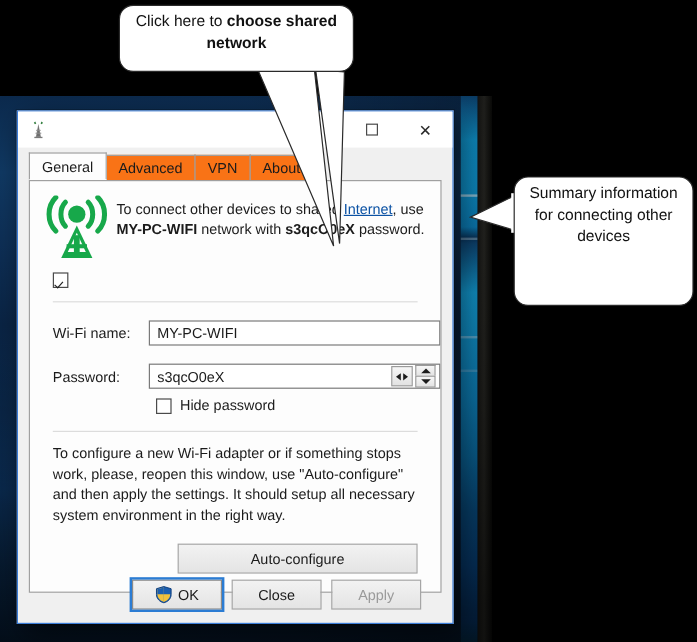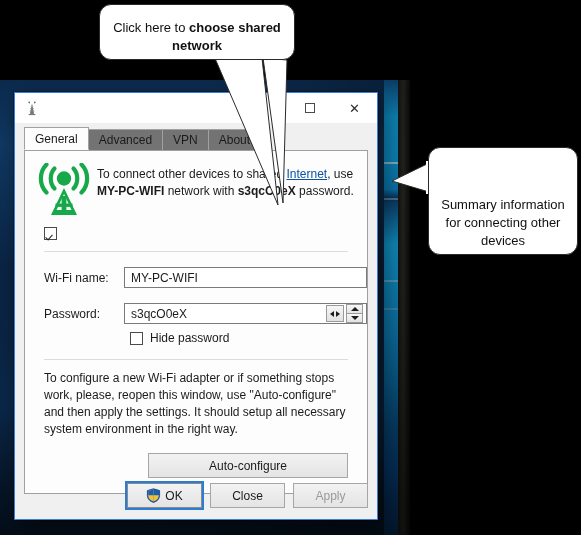--- a/index.html
+++ b/index.html
@@ -137,21 +137,21 @@
     align-items: flex-end;
     position: relative;
     z-index: 3;
   }
   .tab {
     height: 21px;
     padding: 0 10px;
     display: flex; align-items: center;
     font-size: 12px;
     color: #1b1b1b;
-    background: #737373;
+    background: #f97316;
     border: 1px solid #a0a0a0;
     border-bottom: none;
     margin-right: -1px;
     box-sizing: border-box;
     white-space: nowrap;
   }
   .tab.active {
     background: #fdfdfd;
     height: 23px;
     position: relative;
@@ -337,21 +337,21 @@
 
   
   .footer {
     position: absolute;
     left: 0; bottom: 0;
     width: 100%;
     height: 47px;
     display: flex;
     align-items: center;
     justify-content: flex-end;
-    padding-right: 9px;
+    padding-right: 26px;
     box-sizing: border-box;
     gap: 8px;
   }
   .btn-ok {
     width: 75px; height: 25px;
     border: 1px solid #8a8a8a;
     outline: 2px solid #2b7cd3;
     outline-offset: 0px;
     gap: 4px;
   }
@@ -367,21 +367,21 @@
     position: absolute;
     background: #fff;
     border: 1px solid #2a2a2a;
     border-radius: 12px;
     box-sizing: border-box;
     font-size: 13px;
     color: #111;
     line-height: 18px;
     text-align: center;
     display: flex;
-    align-items: flex-end;
+    align-items: flex-start;
     justify-content: center;
     padding: 4px 10px;
     z-index: 40;
   }
   #callout-top {
     left: 99px; top: 4px;
     width: 196px; height: 56px;
   }
   #callout-right {
     left: 428px; top: 147px;

